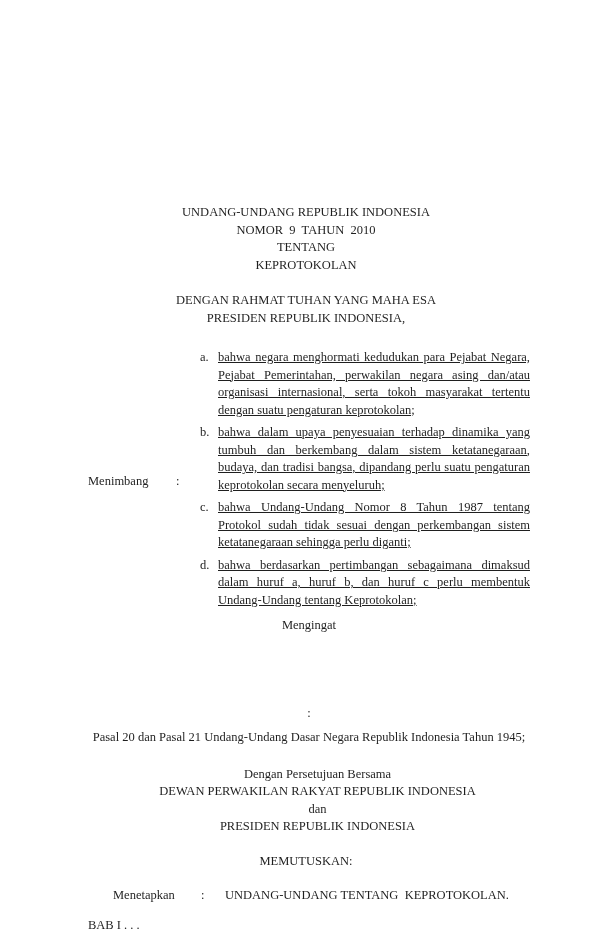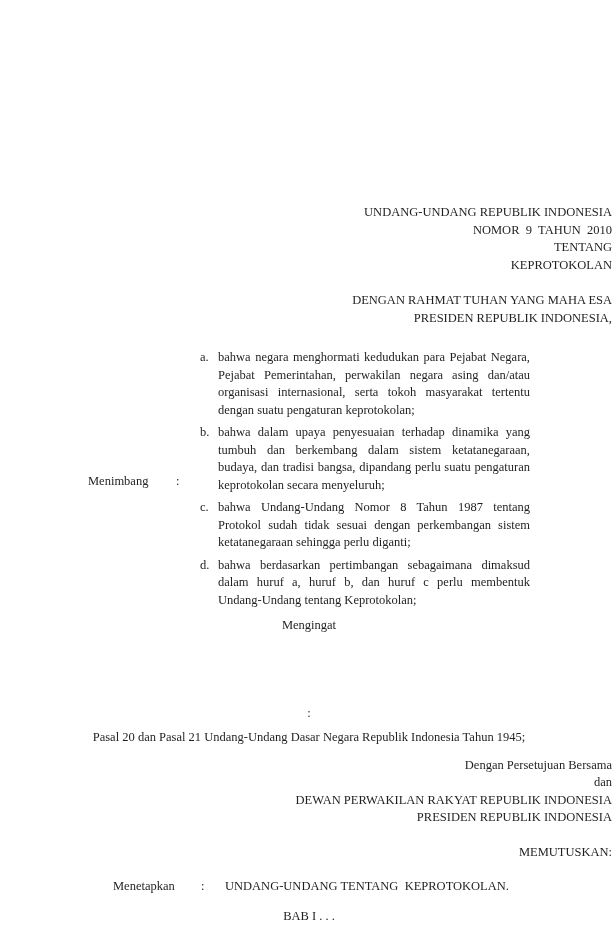--- a/index.html
+++ b/index.html
@@ -17,21 +17,21 @@
     position: relative;
     width: 612px;
     height: 936px;
     background: #ffffff;
     overflow: hidden;
     font-size: 12.5px;
     line-height: 17.5px;
     box-sizing: border-box;
   }
   .center-line {
-    text-align: right;
+    text-align: center;
     white-space: pre;
   }
   .title-block {
     padding-top: 204px;
   }
   .invocation-block {
     margin-top: 18px;
   }
   .doc-body {
     margin-left: 88px;
@@ -56,45 +56,46 @@
   .item {
     display: flex;
     margin-bottom: 5px;
   }
   .item .letter {
     flex: 0 0 18px;
   }
   .item .itext {
     flex: 1;
     text-align: justify;
+    text-decoration: underline;
   }
   .justified {
     text-align: justify;
   }
   .mengingat-row {
     margin-top: 3px;
     flex-direction: column;
   }
   .agreement-block {
-    margin-top: 10px;
+    margin-top: 19px;
     padding-left: 23px;
   }
   .memutuskan {
     margin-top: 17px;
   }
   .menetapkan-row {
     margin-top: 17px;
     margin-left: 25px;
   }
   .menetapkan-row .content {
     white-space: pre-wrap;
   }
   .footer-note {
     margin-top: 12px;
-    text-align: center;
+    text-align: left;
   }
 </style>
 </head>
 <body>
 
 <div class="page">
 
   <div class="title-block">
     <div class="center-line">UNDANG-UNDANG REPUBLIK INDONESIA</div>
     <div class="center-line">NOMOR  9  TAHUN  2010</div>
@@ -135,22 +136,22 @@
     <div class="row mengingat-row">
       <div class="label">Mengingat</div>
       <div class="colon">:</div>
       <div class="content justified">Pasal 20 dan Pasal 21 Undang-Undang Dasar Negara Republik Indonesia Tahun 1945;</div>
     </div>
 
   </div>
 
   <div class="agreement-block">
     <div class="center-line">Dengan Persetujuan Bersama</div>
+    <div class="center-line">DEWAN PERWAKILAN RAKYAT REPUBLIK INDONESIA</div>
     <div class="center-line">dan</div>
-    <div class="center-line">DEWAN PERWAKILAN RAKYAT REPUBLIK INDONESIA</div>
     <div class="center-line">PRESIDEN REPUBLIK INDONESIA</div>
   </div>
 
   <div class="memutuskan center-line">MEMUTUSKAN:</div>
 
   <div class="doc-body">
     <div class="row menetapkan-row">
       <div class="label">Menetapkan</div>
       <div class="colon">:</div>
       <div class="content">UNDANG-UNDANG TENTANG  KEPROTOKOLAN.</div>

